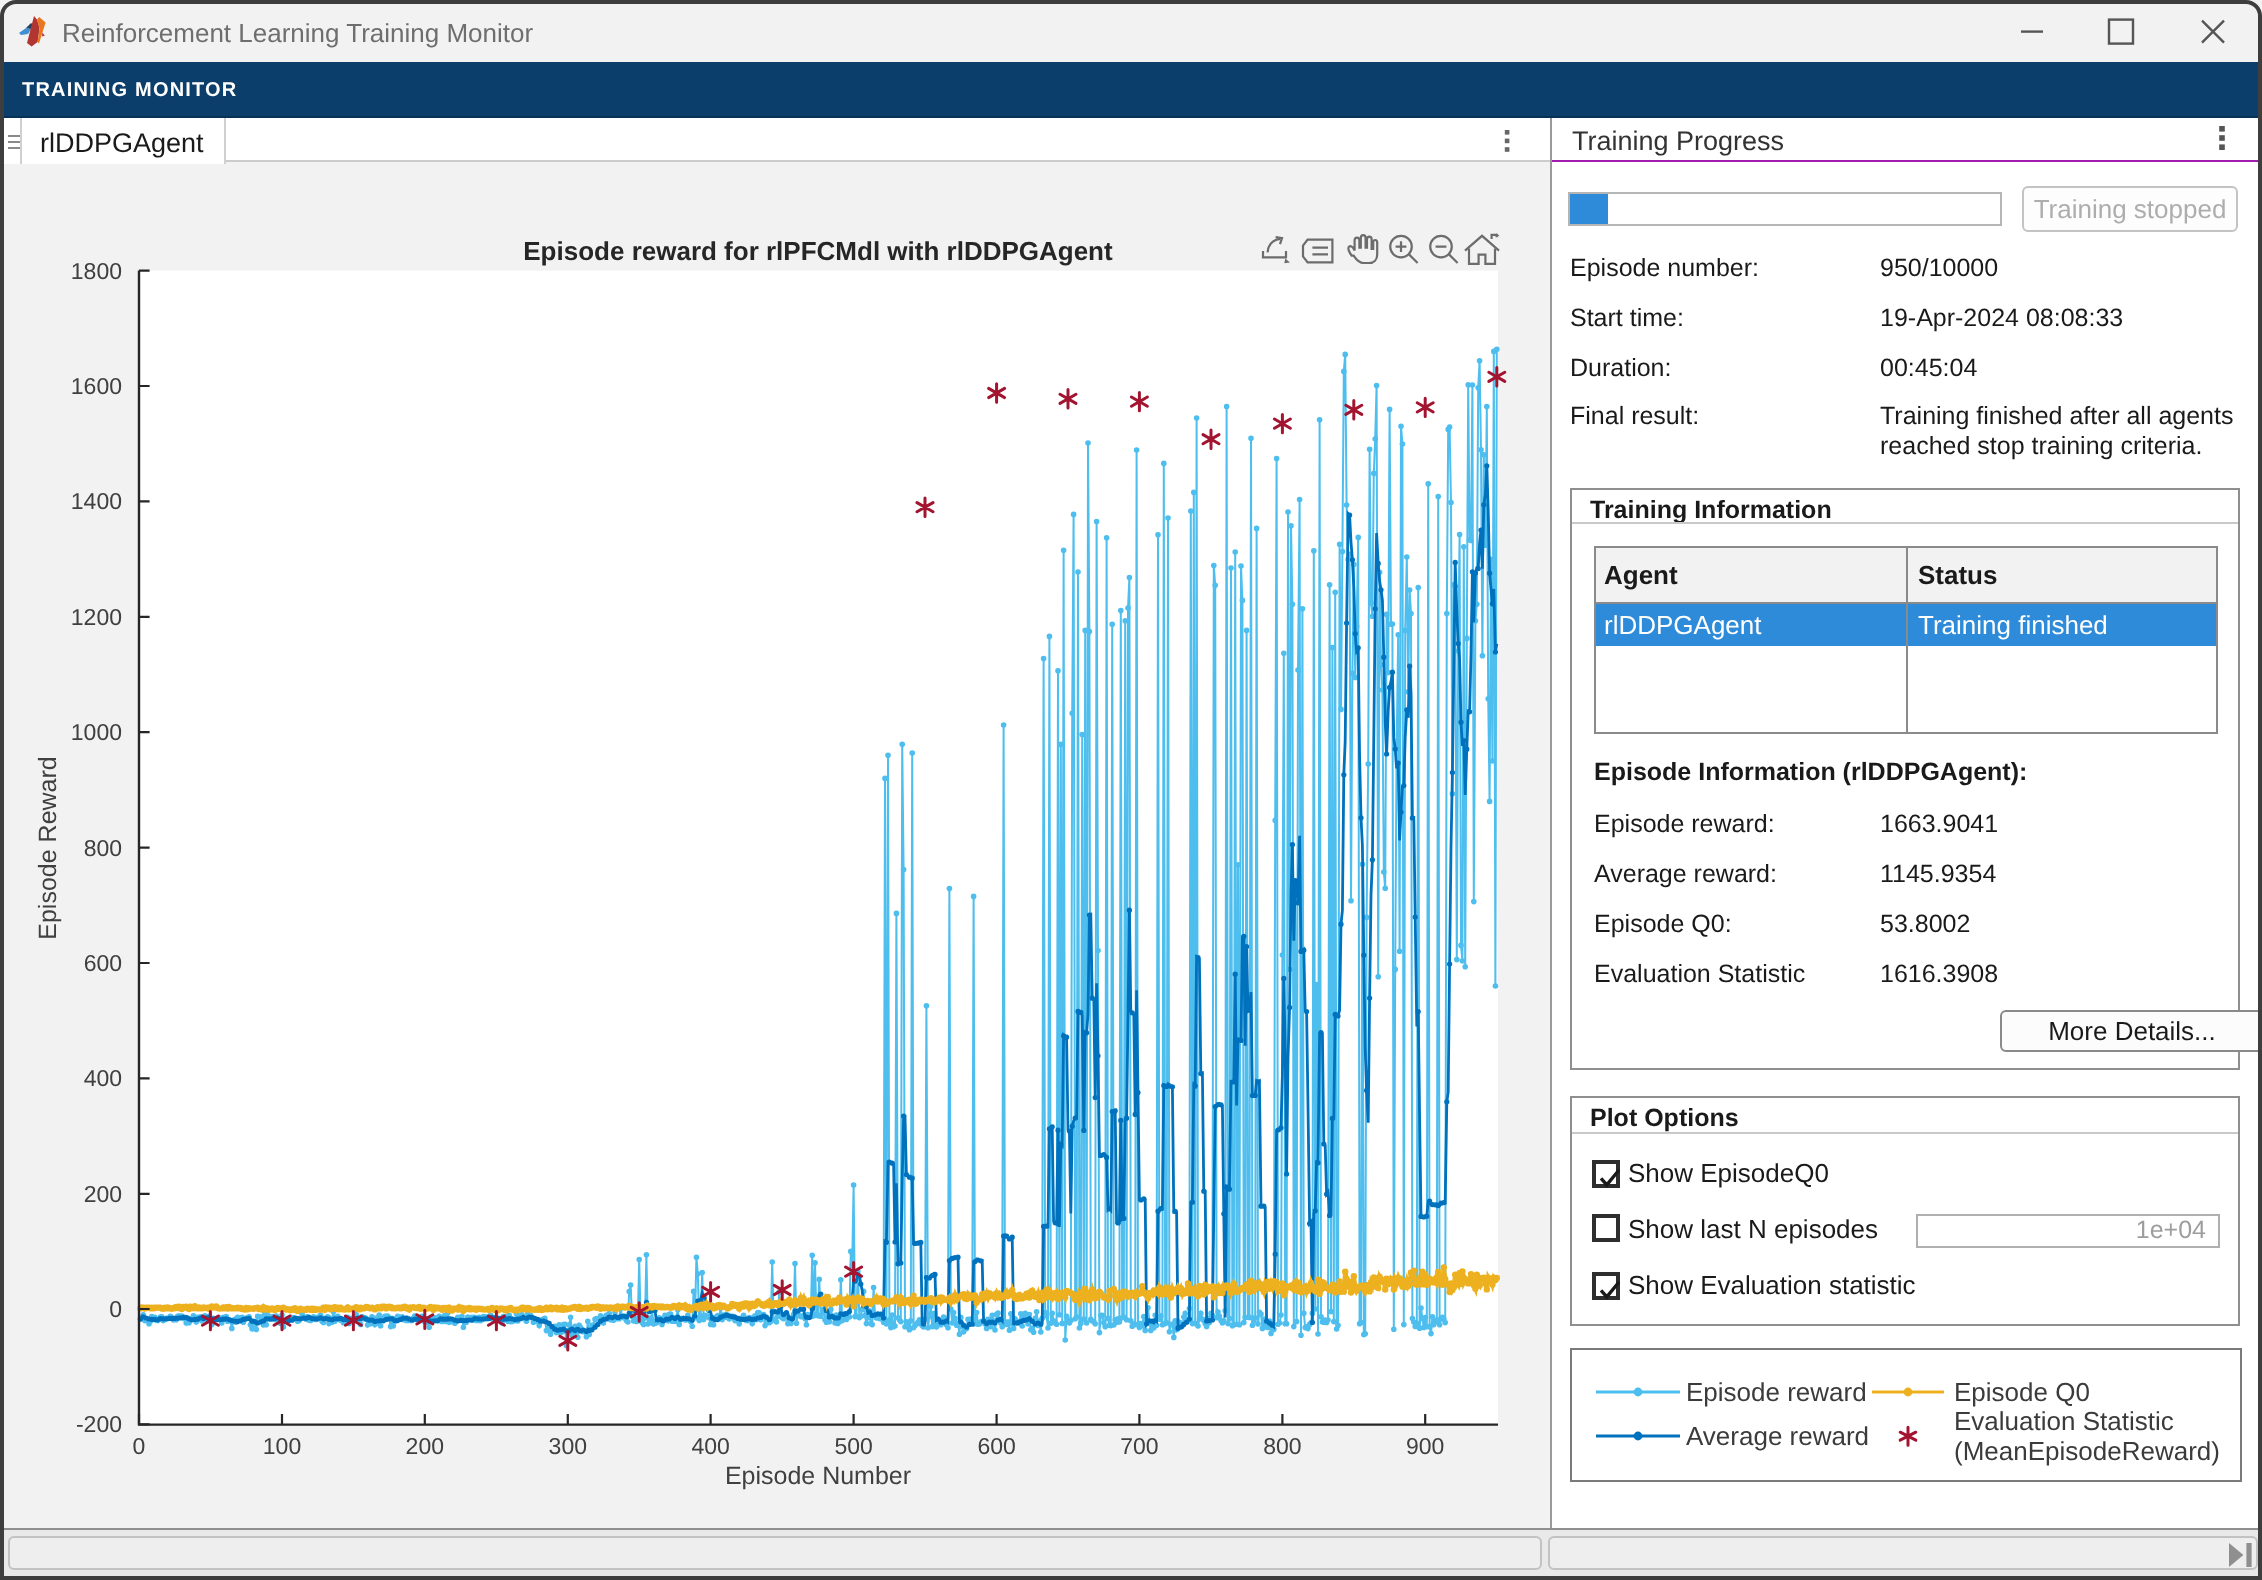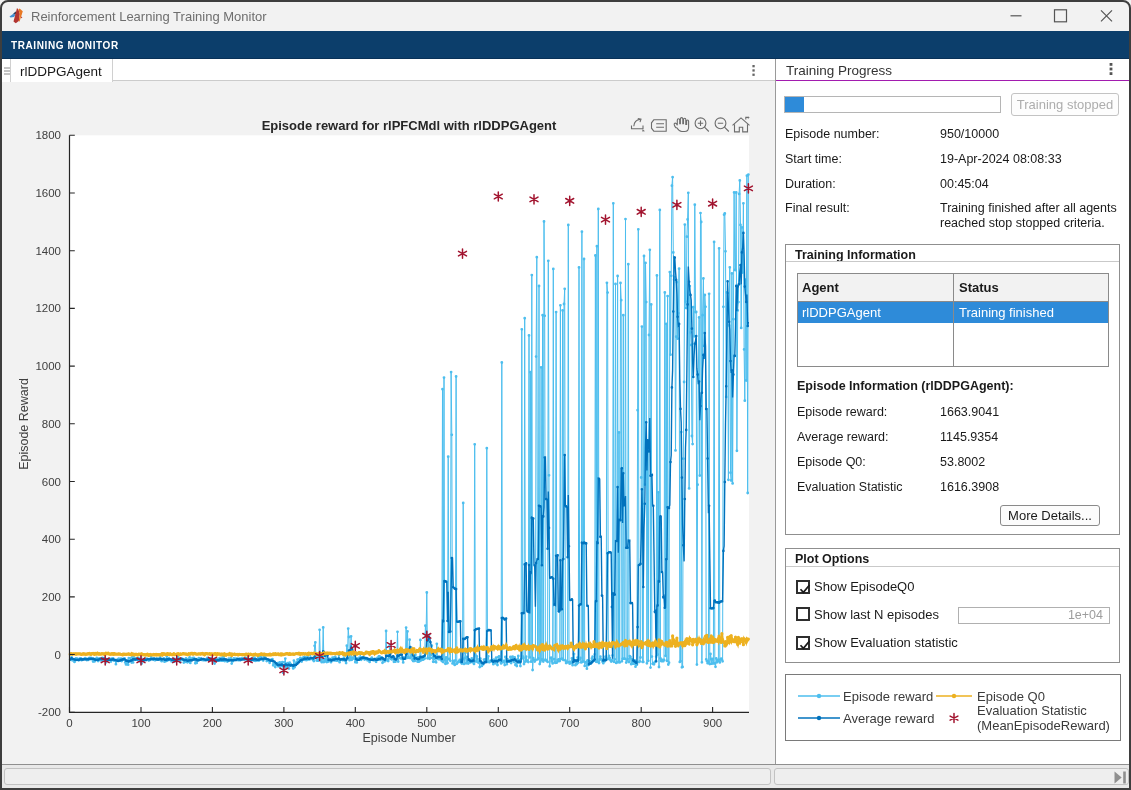--- a/index.html
+++ b/index.html
@@ -193,21 +193,21 @@
       <div class="progress-in"></div>
     </div>
   <div class="abs btn-stopped">Training stopped</div>
   <div class="abs lbl" style="left:9px;top:68px">Episode number:</div>
   <div class="abs lbl" style="left:164px;top:68px">950/10000</div>
   <div class="abs lbl" style="left:9px;top:93px">Start time:</div>
   <div class="abs lbl" style="left:164px;top:93px">19-Apr-2024 08:08:33</div>
   <div class="abs lbl" style="left:9px;top:118px">Duration:</div>
   <div class="abs lbl" style="left:164px;top:118px">00:45:04</div>
   <div class="abs lbl" style="left:9px;top:142px">Final result:</div>
-  <div class="abs lbl" style="left:164px;top:142px;width:180px;line-height:15px">Training finished after all agents reached stop stopped criteria.</div>
+  <div class="abs lbl" style="left:164px;top:142px;width:180px;line-height:15px">Training finished after all agents reached stop training criteria.</div>
 
   <div class="abs groupbox" style="left:9px;top:185px;width:335px;height:291px">
     <div class="gt">Training Information</div>
     <div class="gtitle-line" style="top:16px"></div>
   </div>
   <div class="itable" style="left:21px;top:214px;width:312px;height:94px">
     <div class="hdr"></div>
     <div class="sel"></div>
     <div class="col" style="left:155px"></div>
     <div class="abs" style="left:4px;top:6px;font-size:13px;font-weight:bold;color:#1a1a1a">Agent</div>
@@ -217,21 +217,21 @@
   </div>
   <div class="abs lbl" style="left:21px;top:320px;font-weight:bold">Episode Information (rlDDPGAgent):</div>
   <div class="abs lbl" style="left:21px;top:346px">Episode reward:</div>
   <div class="abs lbl" style="left:164px;top:346px">1663.9041</div>
   <div class="abs lbl" style="left:21px;top:371px">Average reward:</div>
   <div class="abs lbl" style="left:164px;top:371px">1145.9354</div>
   <div class="abs lbl" style="left:21px;top:396px">Episode Q0:</div>
   <div class="abs lbl" style="left:164px;top:396px">53.8002</div>
   <div class="abs lbl" style="left:21px;top:421px">Evaluation Statistic</div>
   <div class="abs lbl" style="left:164px;top:421px">1616.3908</div>
-  <div class="abs btn" style="left:224px;top:446px;width:100px;height:21px;line-height:19px">More Details...</div>
+  <div class="abs btn" style="left:224px;top:446px;width:132px;height:21px;line-height:19px">More Details...</div>
 
   <div class="abs groupbox" style="left:9px;top:489px;width:335px;height:115px">
     <div class="gt">Plot Options</div>
     <div class="gtitle-line" style="top:17px"></div>
   </div>
   <div class="chk" style="left:20px;top:521px">
       <svg width="14" height="14" viewBox="0 0 14 14" style="position:absolute;left:0;top:0">
         <path d="M2.5 7.2l2.9 3.2L11.5 3" stroke="#1a1a1a" stroke-width="1.7" fill="none"></path>
       </svg>
     </div>

